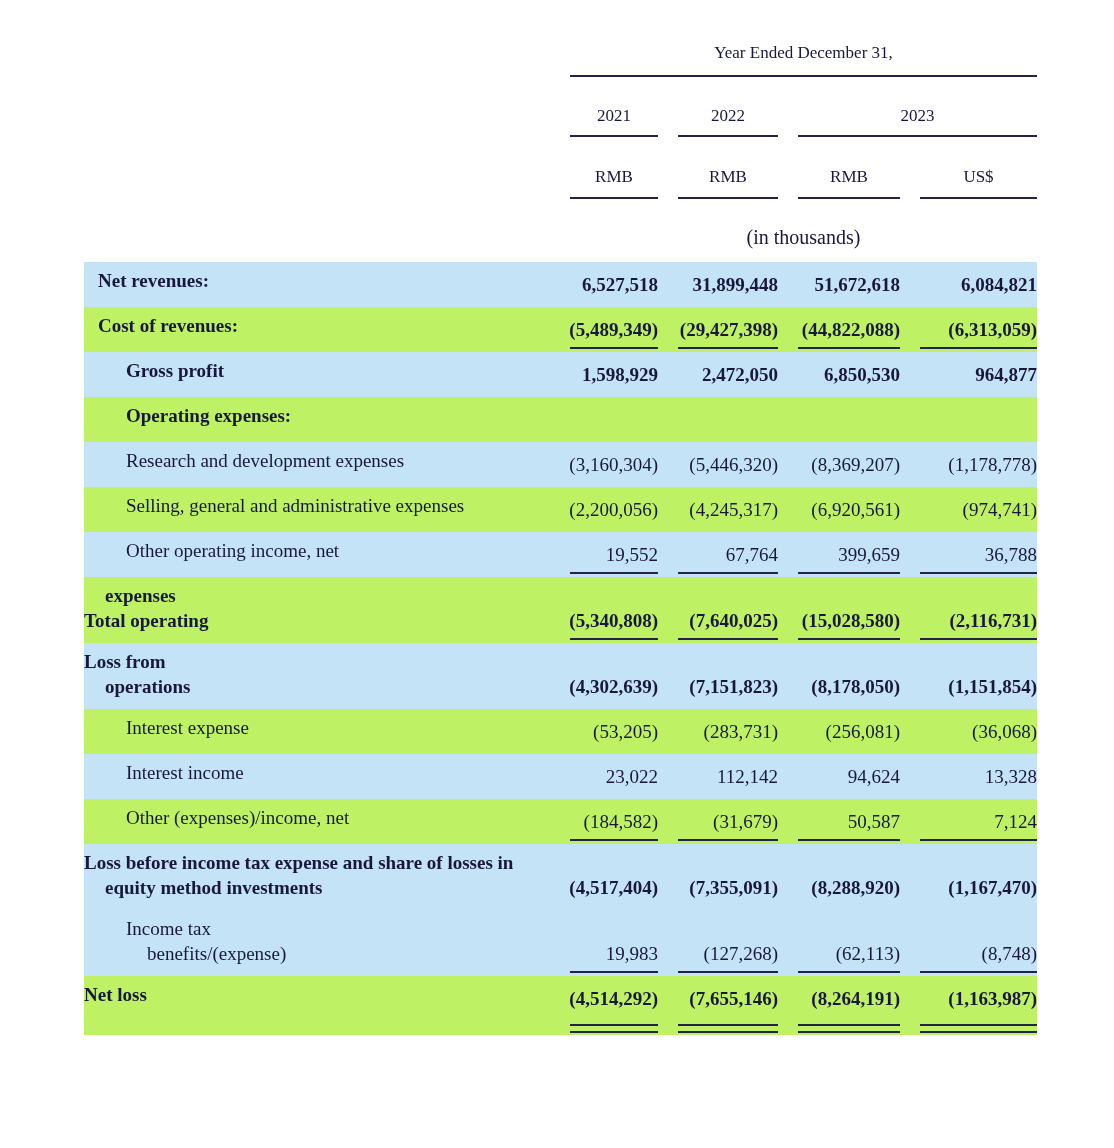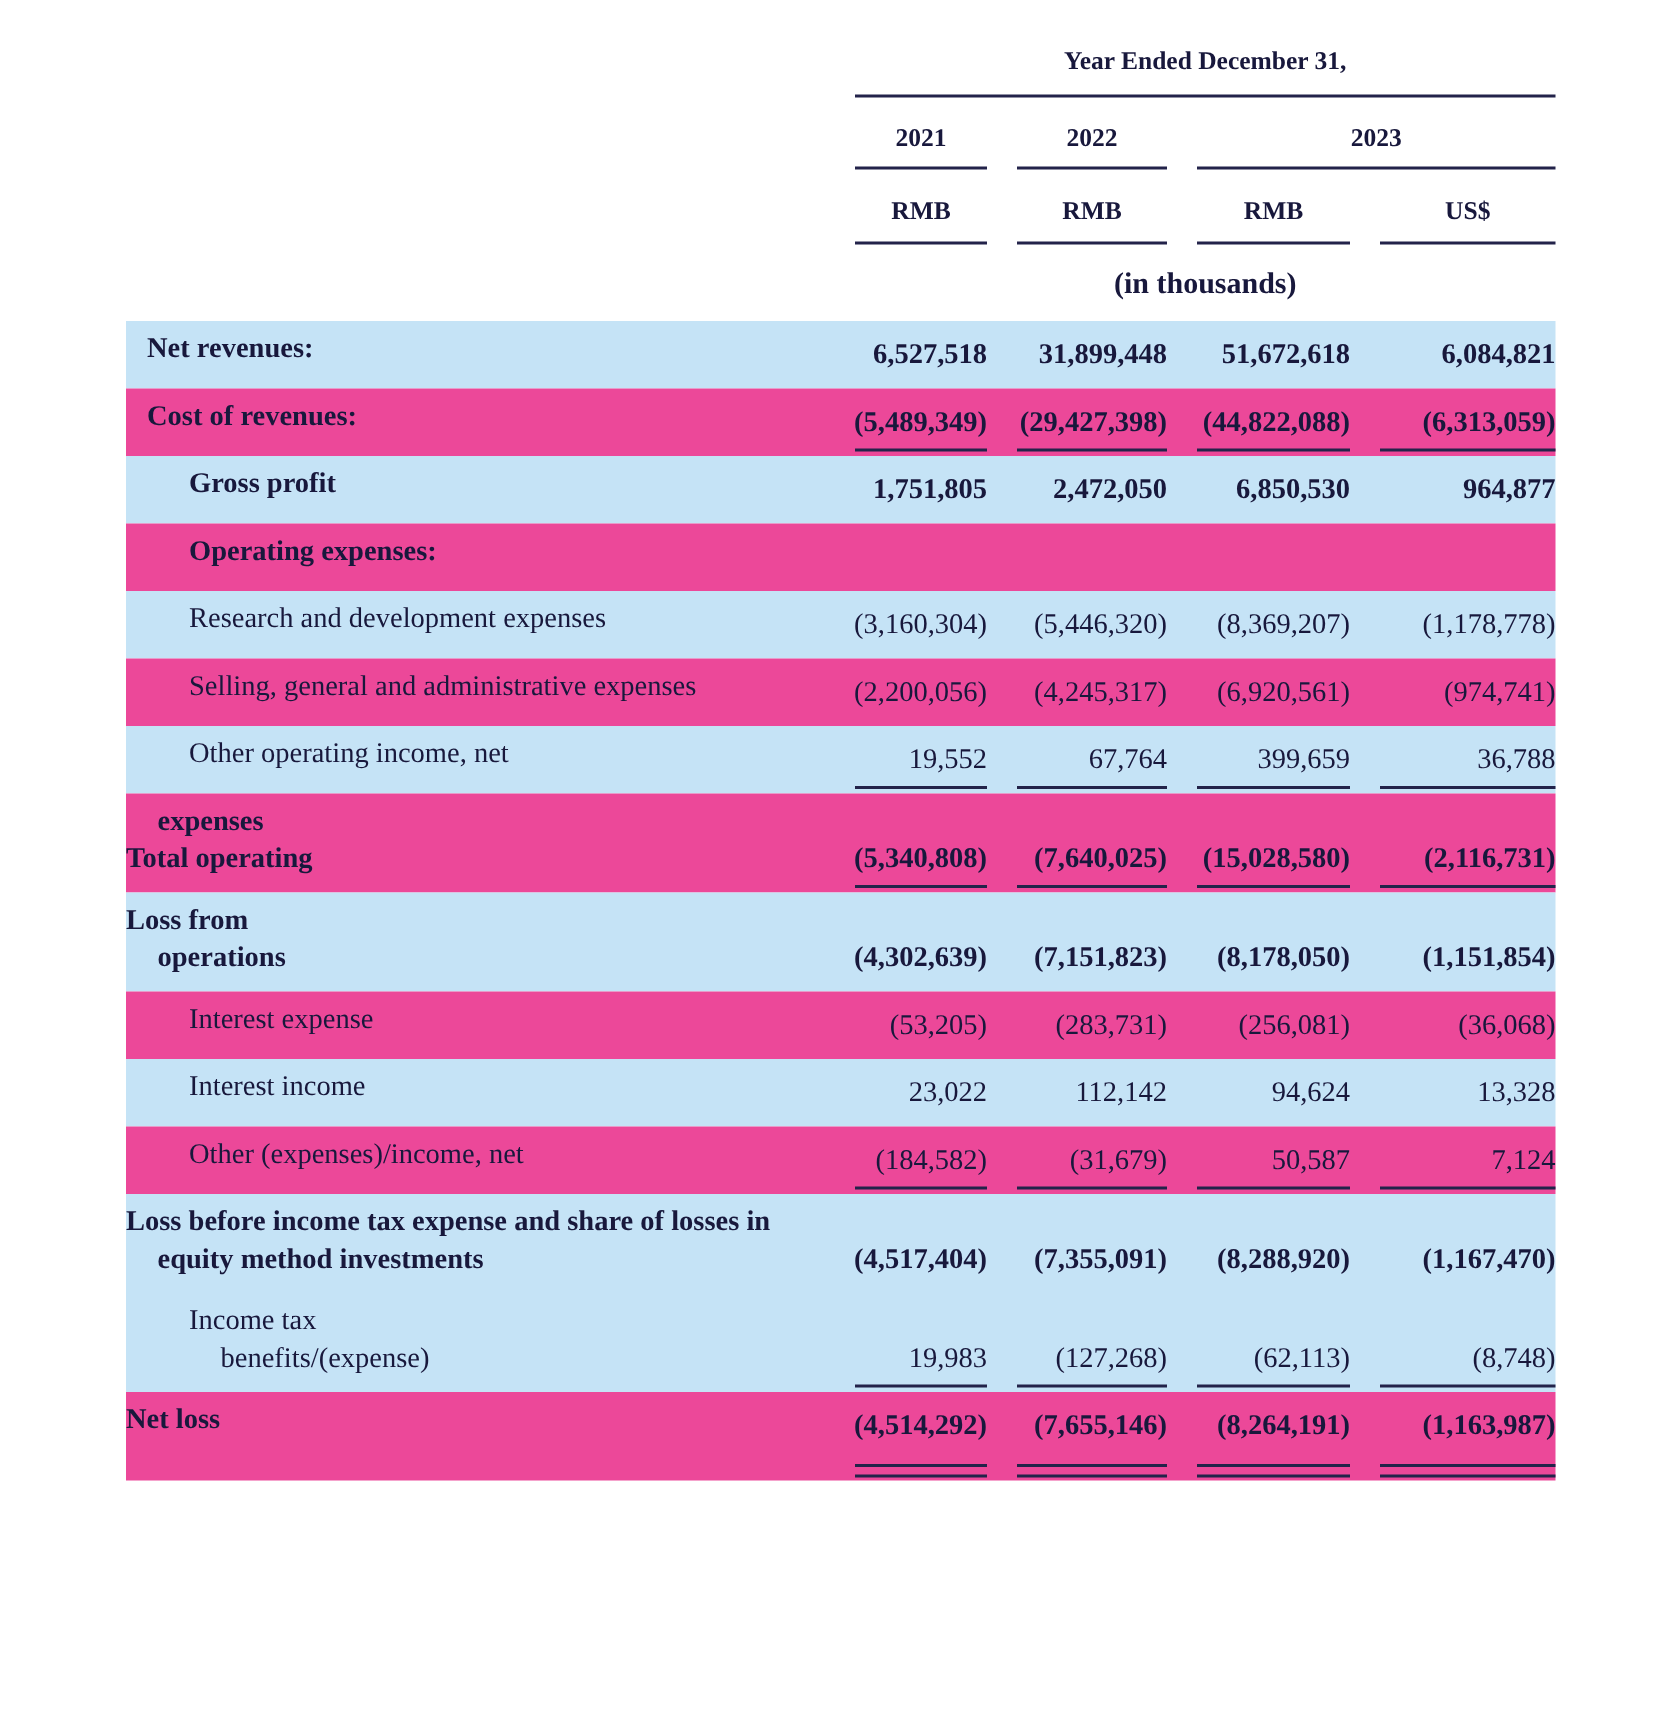--- a/index.html
+++ b/index.html
@@ -14,37 +14,37 @@
   .fin-table { width: 953px; }
 
   .grid {
     display: grid;
     grid-template-columns: 466px 88px 100px 102px 117px;
     column-gap: 20px;
   }
 
   
   .h-row { align-items: end; }
-  .h-cell { text-align: center; font-weight: bold; font-size: 17px; line-height: 21px; }
+  .h-cell { text-align: center; font-weight: normal; font-size: 17px; line-height: 21px; margin-top: 12px; }
   .c1 { grid-column: 2; } .c2 { grid-column: 3; } .c3 { grid-column: 4; } .c4 { grid-column: 5; }
   .span-all { grid-column: 2 / 6; }
   .span-23  { grid-column: 4 / 6; }
   .hrule { height: 0; border-bottom: 2px solid #23234a; }
   .m-title { margin-bottom: 12px; }
   .m-rule1 { margin-bottom: 16px; }
   .m-years { margin-bottom: 9px; }
   .m-rule2 { margin-bottom: 17px; }
   .m-curr  { margin-bottom: 10px; }
   .m-rule3 { margin-bottom: 16px; }
   .units-note { font-size: 20px; margin-bottom: 14px; }
 
   
   .rows .row { min-height: 45px; }
   .row.bg-blue  { background: #c5e3f6; }
-  .row.bg-white { background: #ec4899; }
+  .row.bg-white { background: #bef264; }
   .row.bold { font-weight: bold; }
 
   .cell { font-size: 19px; line-height: 25px; }
   .cell.label { padding-top: 6px; padding-bottom: 10px; }
   .cell.num {
     display: flex; align-items: flex-end; justify-content: flex-end;
     padding-top: 10px; padding-bottom: 10px;
     position: relative;
     white-space: nowrap;
   }
@@ -121,21 +121,21 @@
           </div>
           <div class="cell num rule-single">(5,489,349)</div>
           <div class="cell num rule-single">(29,427,398)</div>
           <div class="cell num rule-single">(44,822,088)</div>
           <div class="cell num rule-single">(6,313,059)</div>
         </div>
         <div class="grid row bg-blue bold">
           <div class="cell label ind2">
             <div class="lbl-line">Gross profit</div>
           </div>
-          <div class="cell num">1,751,805</div>
+          <div class="cell num">1,598,929</div>
           <div class="cell num">2,472,050</div>
           <div class="cell num">6,850,530</div>
           <div class="cell num">964,877</div>
         </div>
         <div class="grid row bg-white bold">
           <div class="cell label ind2">
             <div class="lbl-line">Operating expenses:</div>
           </div>
           <div class="cell num"></div>
           <div class="cell num"></div>

